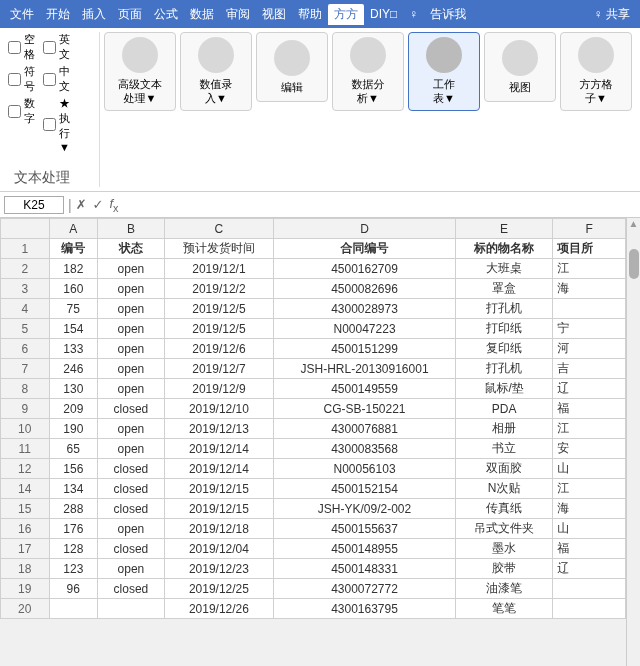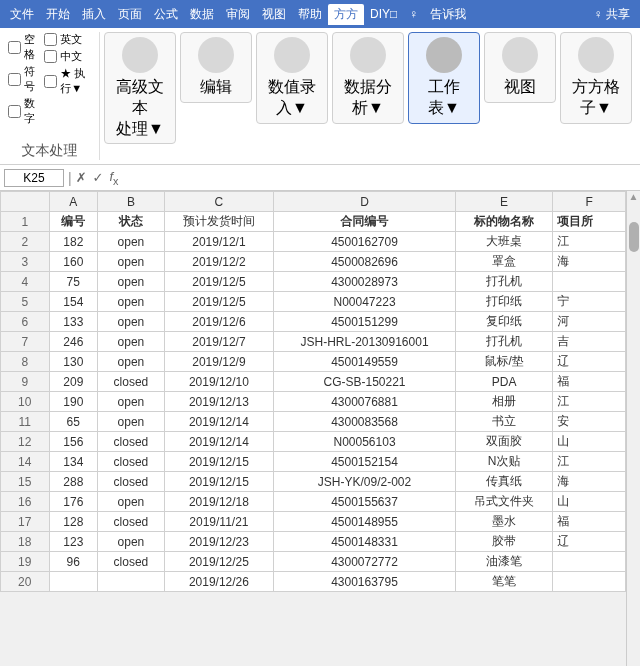--- a/index.html
+++ b/index.html
@@ -44,21 +44,21 @@
       align-items: center;
       justify-content: center;
       width: 72px;
       min-height: 70px;
       border: 1px solid #d0d0d0;
       border-radius: 4px;
       background: #f8f8f8;
       cursor: pointer;
       padding: 4px;
       text-align: center;
-      font-size: 16px;
+      font-size: 11px;
       line-height: 1.3;
     }
     .ribbon-btn .icon-circle {
       width: 36px;
       height: 36px;
       border-radius: 50%;
       background: #d8d8d8;
       margin-bottom: 4px;
     }
 
@@ -203,21 +203,21 @@
       cursor: pointer;
       color: #666;
       padding: 0 6px;
     }
 
     
     .chk-section {
       display: flex;
       flex-direction: column;
       border-right: 1px solid #ddd;
-      padding-right: 8px;
+      padding-right: 23px;
       margin-right: 4px;
       align-items: center;
     }
     .chk-row {
       display: flex;
       gap: 8px;
     }
     .chk-col {
       display: flex;
       flex-direction: column;
@@ -292,25 +292,25 @@
     <div class="section-bottom-label">文本处理</div>
   </div>
 
   <div class="ribbon-buttons">
     <div class="ribbon-btn">
       <div class="icon-circle"></div>
       <span>高级文本<br>处理▼</span>
     </div>
     <div class="ribbon-btn">
       <div class="icon-circle"></div>
-      <span>编辑</span>
+      <span>数值录<br>入▼</span>
     </div>
     <div class="ribbon-btn">
       <div class="icon-circle"></div>
-      <span>数值录<br>入▼</span>
+      <span>编辑</span>
     </div>
     <div class="ribbon-btn">
       <div class="icon-circle"></div>
       <span>数据分<br>析▼</span>
     </div>
     <div class="ribbon-btn" style="background:#e8f0fe;border-color:#4472c4;">
       <div class="icon-circle" style="background:#bbb;"></div>
       <span>工作<br>表▼</span>
     </div>
     <div class="ribbon-btn">
@@ -483,21 +483,21 @@
             <td class="col-b">open</td>
             <td class="col-c">2019/12/18</td>
             <td class="col-d">4500155637</td>
             <td class="col-e">吊式文件夹</td>
             <td class="col-f">山</td>
           </tr>
           <tr>
             <td class="row-num">17</td>
             <td class="col-a">128</td>
             <td class="col-b">closed</td>
-            <td class="col-c">2019/11/21</td>
+            <td class="col-c">2019/12/04</td>
             <td class="col-d">4500148955</td>
             <td class="col-e">墨水</td>
             <td class="col-f">福</td>
           </tr>
           <tr>
             <td class="row-num">18</td>
             <td class="col-a">123</td>
             <td class="col-b">open</td>
             <td class="col-c">2019/12/23</td>
             <td class="col-d">4500148331</td>

